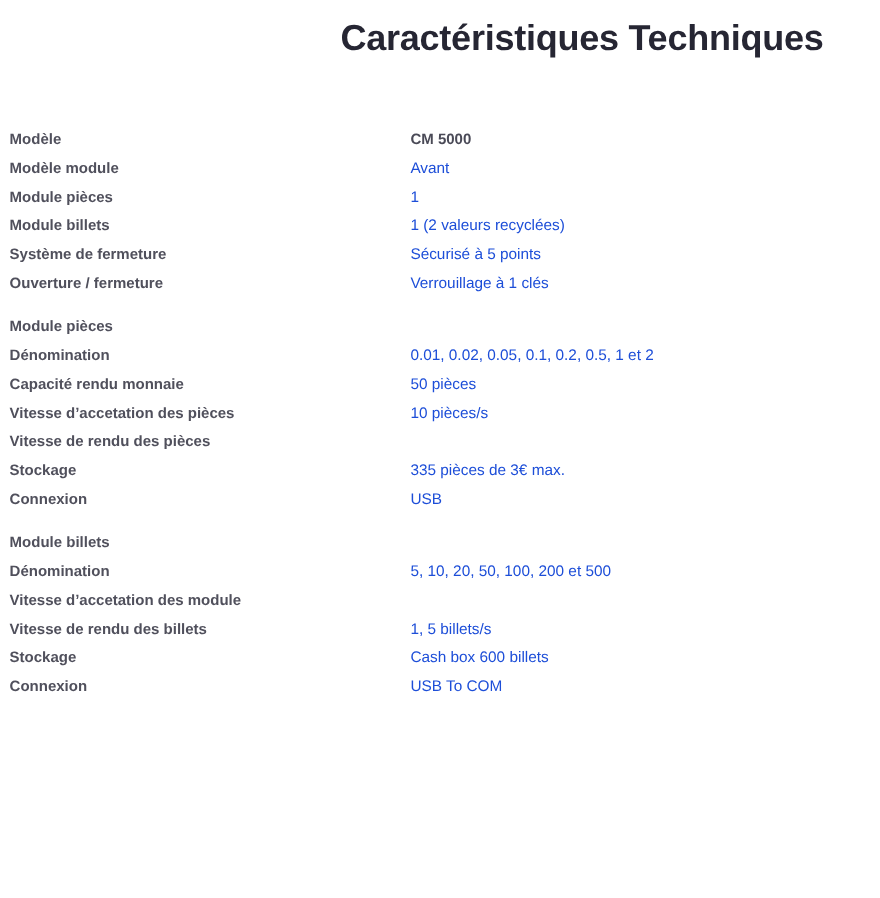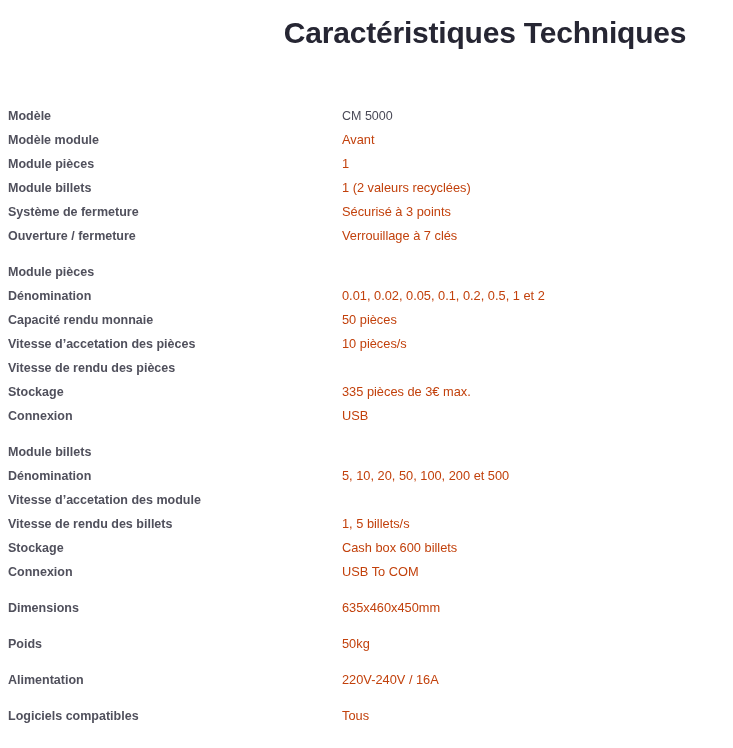--- a/index.html
+++ b/index.html
@@ -65,27 +65,27 @@
     font-weight: bold;
     color: #50505c;
     line-height: 24px;
     white-space: nowrap;
   }
 
   .spec-value {
     flex: 1;
     font-size: 12.8px;
     font-weight: normal;
-    color: #c2410c;
+    color: #1d4ed8;
     line-height: 24px;
     white-space: nowrap;
   }
 
   .spec-value.strong {
-    font-weight: normal;
+    font-weight: bold;
     color: #4a4a57;
     font-size: 12.5px;
   }
 
   
   .spec-row.heading .spec-label {
     color: #50505c;
   }
 </style>
 </head>
@@ -106,25 +106,25 @@
       <div class="spec-row">
         <div class="spec-label">Module pièces</div>
         <div class="spec-value">1</div>
       </div>
       <div class="spec-row">
         <div class="spec-label">Module billets</div>
         <div class="spec-value">1 (2 valeurs recyclées)</div>
       </div>
       <div class="spec-row">
         <div class="spec-label">Système de fermeture</div>
-        <div class="spec-value">Sécurisé à 3 points</div>
+        <div class="spec-value">Sécurisé à 5 points</div>
       </div>
       <div class="spec-row">
         <div class="spec-label">Ouverture / fermeture</div>
-        <div class="spec-value">Verrouillage à 7 clés</div>
+        <div class="spec-value">Verrouillage à 1 clés</div>
       </div>
     </div>
     <div class="spec-group">
       <div class="spec-row heading">
         <div class="spec-label">Module pièces</div>
         <div class="spec-value"></div>
       </div>
       <div class="spec-row">
         <div class="spec-label">Dénomination</div>
         <div class="spec-value">0.01, 0.02, 0.05, 0.1, 0.2, 0.5, 1 et 2</div>
@@ -167,31 +167,13 @@
       </div>
       <div class="spec-row">
         <div class="spec-label">Stockage</div>
         <div class="spec-value">Cash box 600 billets</div>
       </div>
       <div class="spec-row">
         <div class="spec-label">Connexion</div>
         <div class="spec-value">USB To COM</div>
       </div>
     </div>
-    <div class="spec-group loose">
-      <div class="spec-row">
-        <div class="spec-label">Dimensions</div>
-        <div class="spec-value">635x460x450mm</div>
-      </div>
-      <div class="spec-row">
-        <div class="spec-label">Poids</div>
-        <div class="spec-value">50kg</div>
-      </div>
-      <div class="spec-row">
-        <div class="spec-label">Alimentation</div>
-        <div class="spec-value">220V-240V / 16A</div>
-      </div>
-      <div class="spec-row">
-        <div class="spec-label">Logiciels compatibles</div>
-        <div class="spec-value">Tous</div>
-      </div>
-    </div>
   </div>
 
 </body></html>

